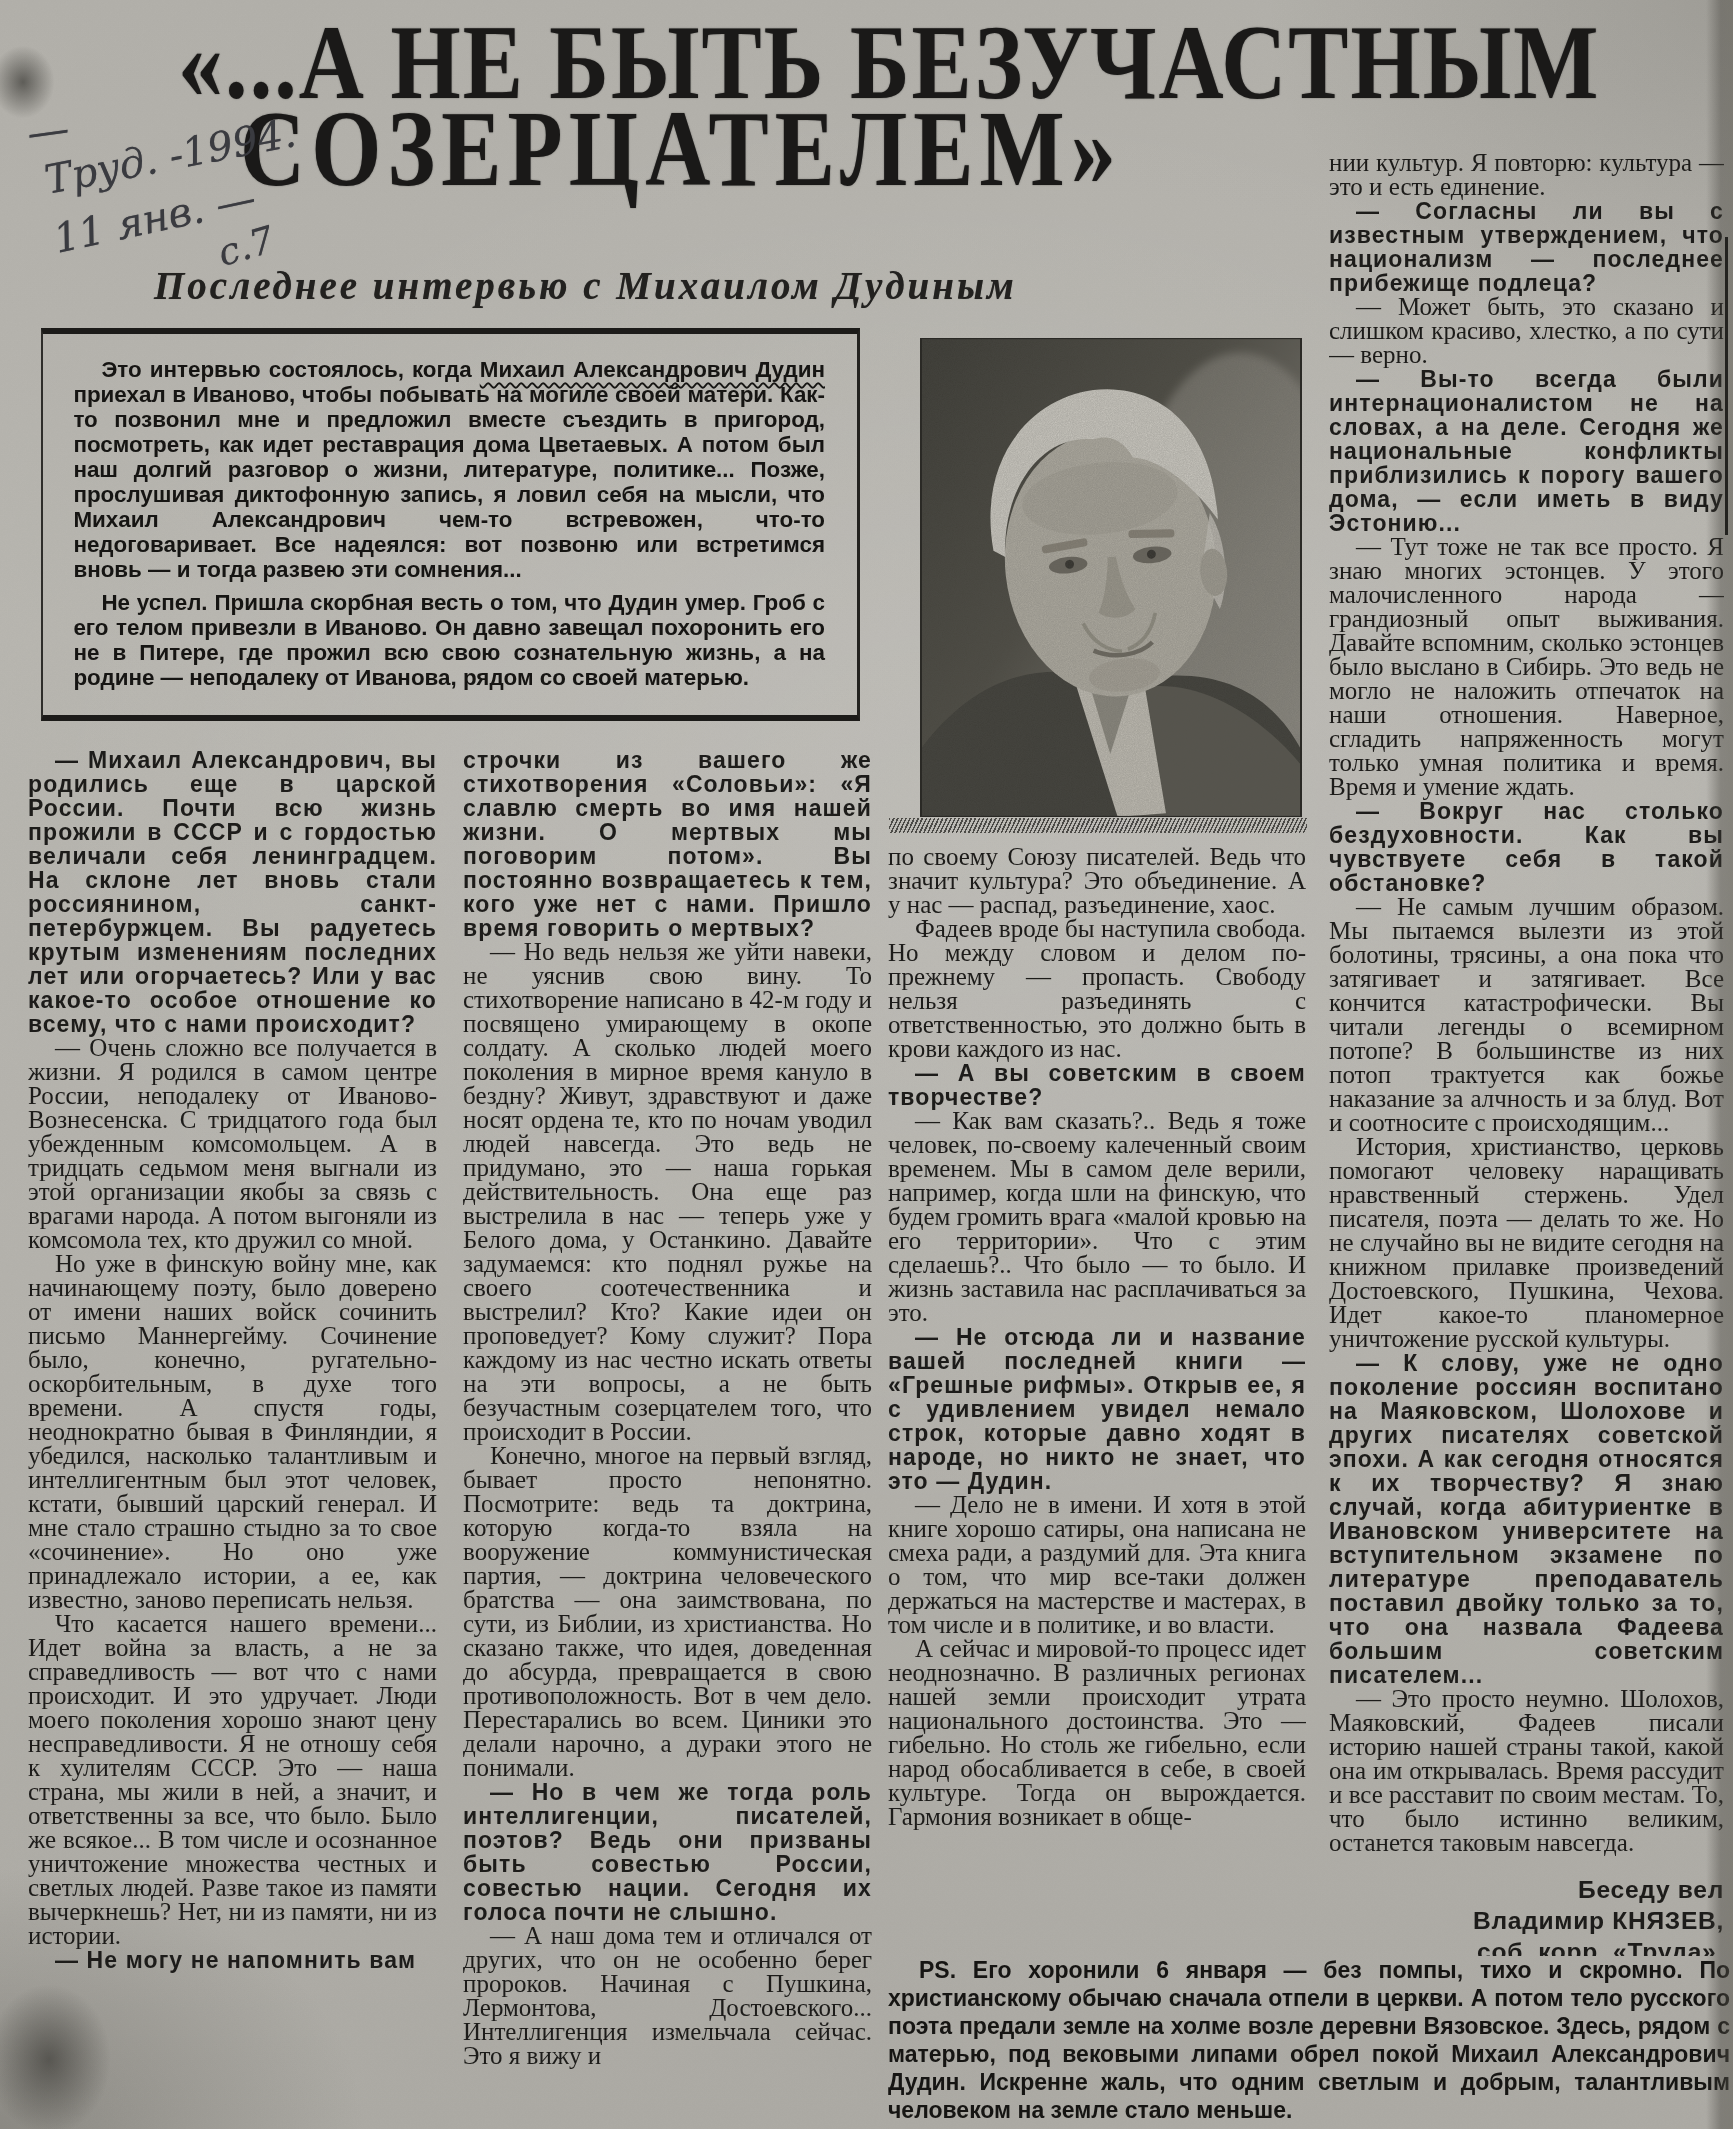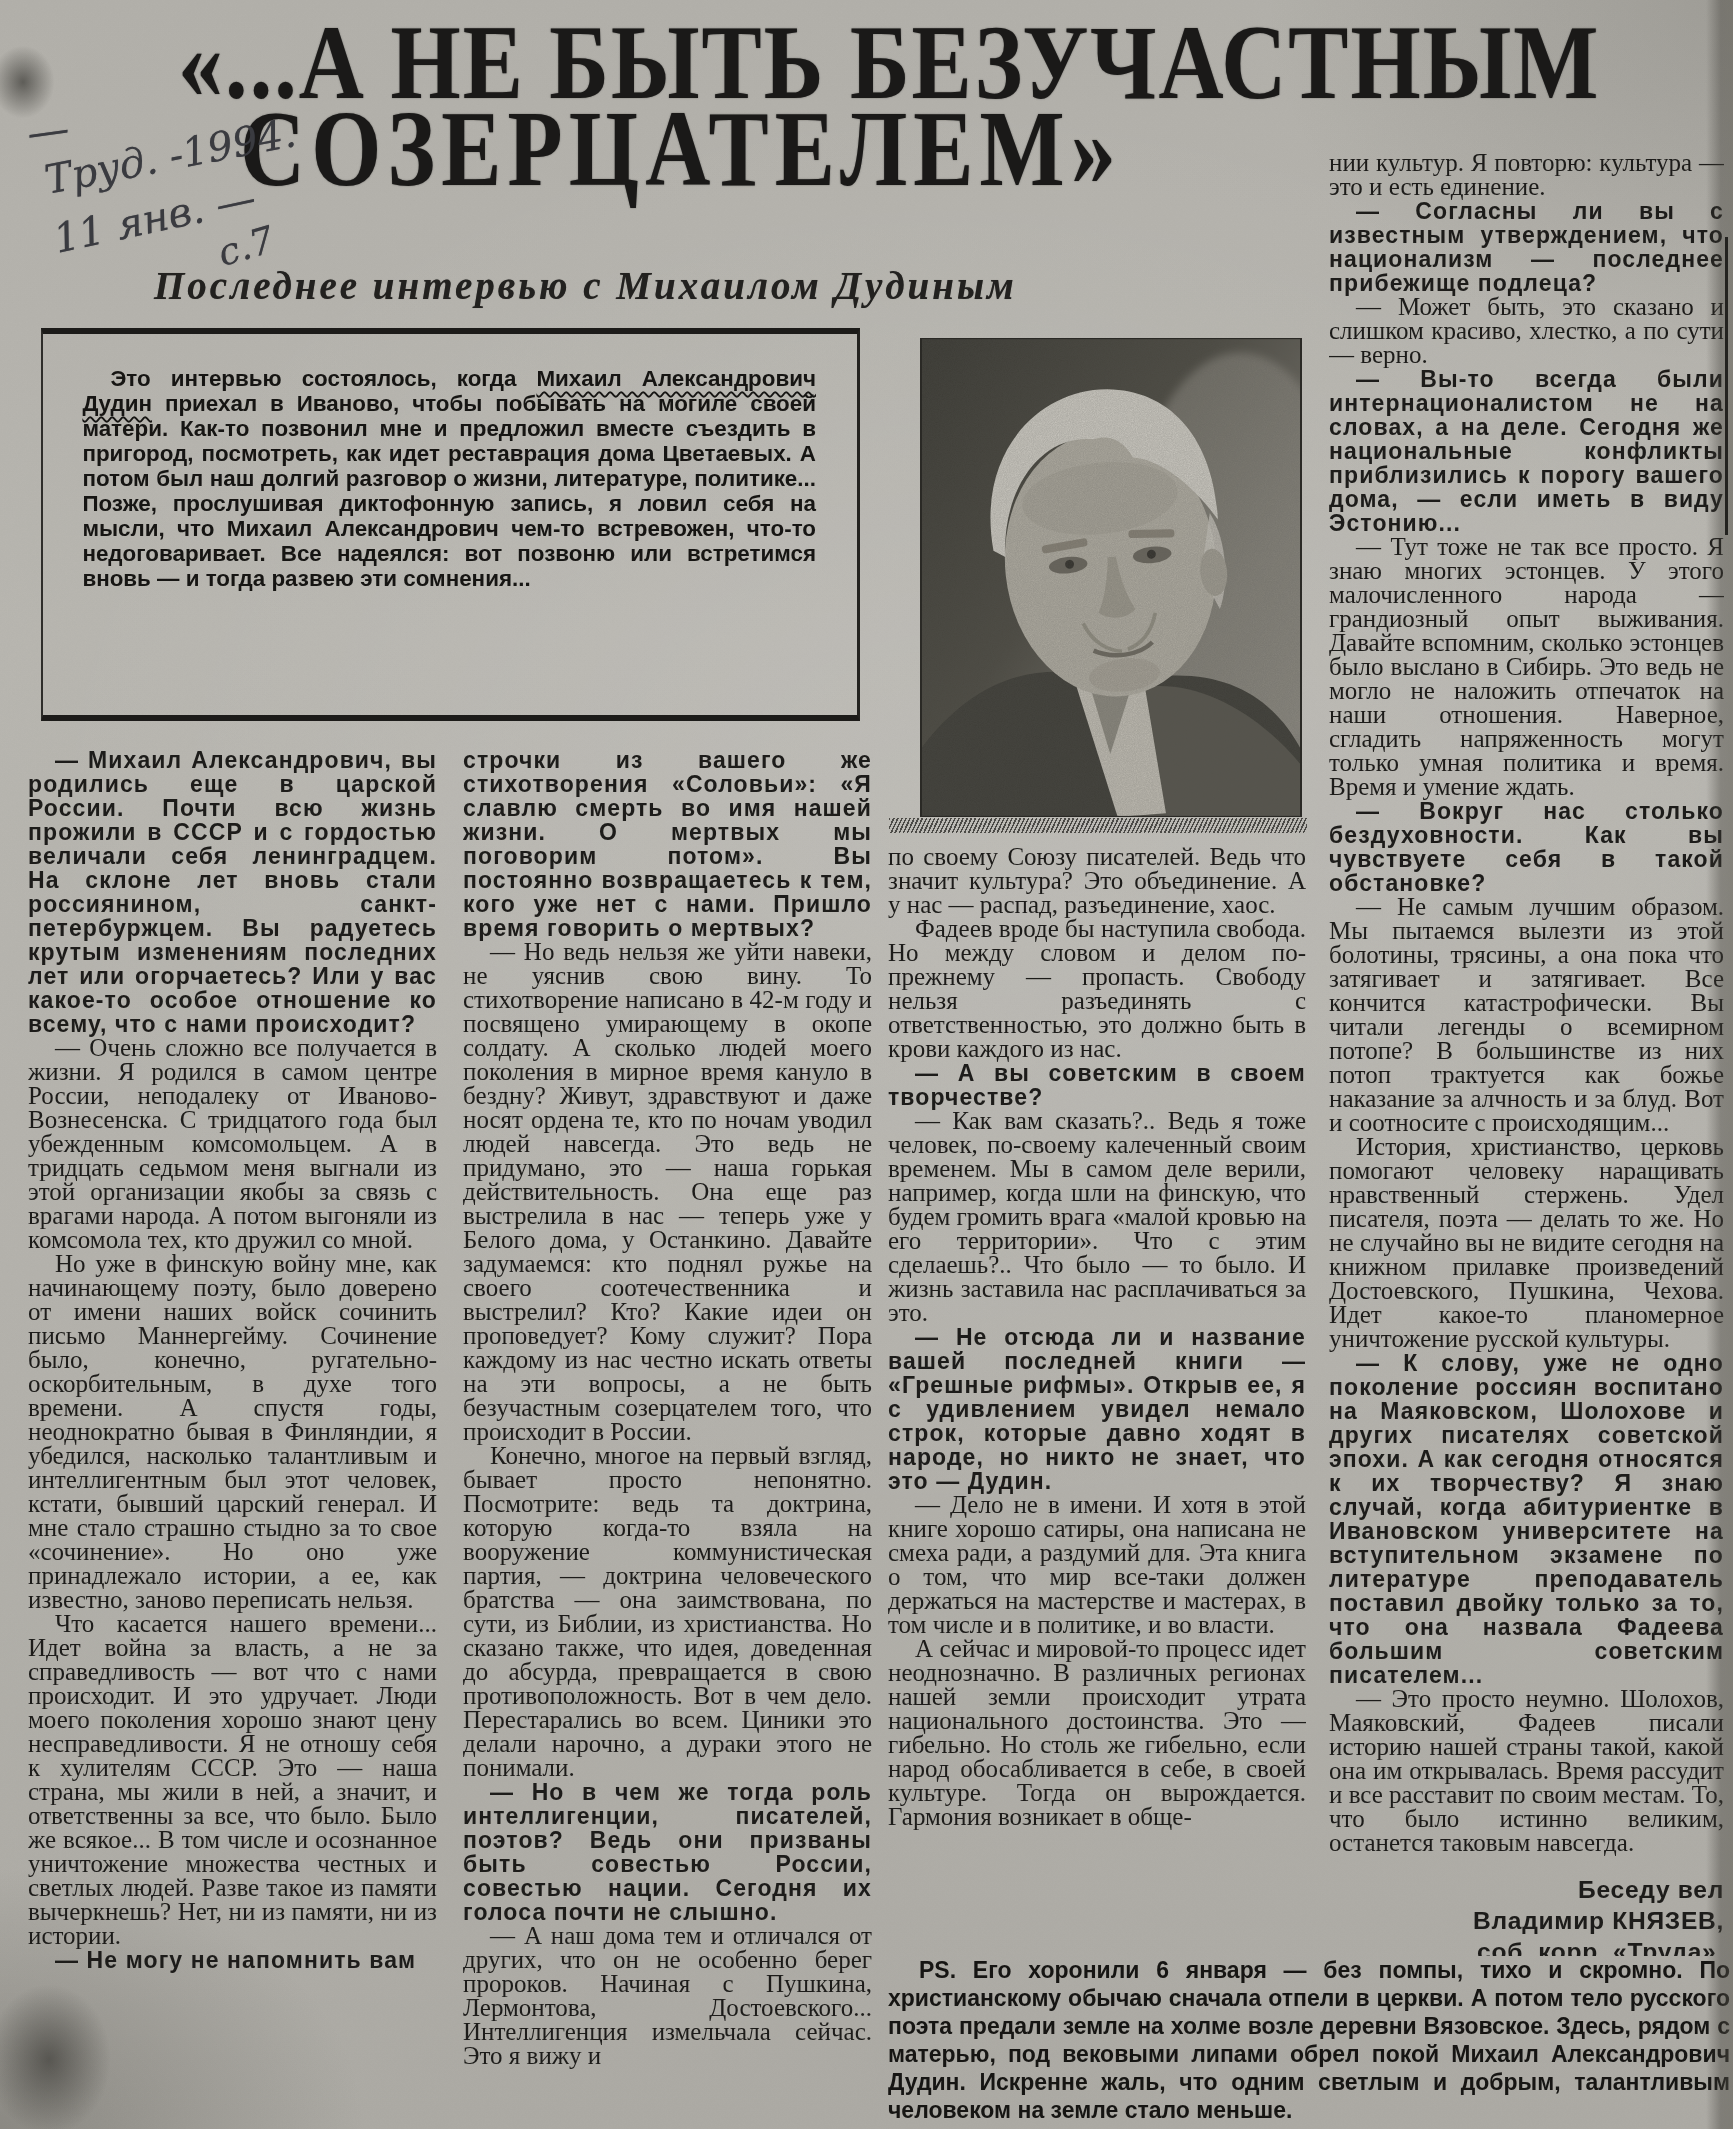--- a/index.html
+++ b/index.html
@@ -30,21 +30,21 @@
   #subtitle{position:absolute;z-index:3;left:154px;top:263px;font-size:39px;font-weight:bold;
       font-style:italic;letter-spacing:3px;color:#22211f;white-space:nowrap;
       text-shadow:0 0 0.7px rgba(20,20,18,.5);}
   
   #lede{position:absolute;z-index:3;left:41px;top:328px;width:819px;height:393px;box-sizing:border-box;
       border-top:6.7px solid #1c1b19;border-bottom:6.7px solid #1c1b19;
       border-left:2.2px solid #2e2d2a;border-right:3px solid #23221f;
       padding:15px 24px 6px 22.4px;
       font-family:"Liberation Sans",sans-serif;font-weight:bold;
       font-size:22.4px;line-height:25px;text-align:justify;color:#161513;}
-  .lede-p{margin:17px;text-indent:28px;}
+  .lede-p{margin:8px;text-indent:28px;}
   .uname{text-decoration:underline;text-decoration-style:wavy;text-decoration-thickness:1.9px;text-underline-offset:5.2px;}
   
   #photo{position:absolute;z-index:3;left:920px;top:338px;width:382px;height:479px;}
   #photo-edge{position:absolute;z-index:3;left:889px;top:818px;width:418px;height:15px;
       background:repeating-linear-gradient(115deg,rgba(38,37,34,.75) 0 1.5px,rgba(0,0,0,0) 1.5px 3.7px);}
   
   .col{position:absolute;z-index:3;text-align:justify;font-size:25px;line-height:24px;color:#1d1c1a;}
   #col1{left:28px;top:748px;width:409px;height:1382px;overflow:hidden;}
   #col2{left:463px;top:748px;width:409px;height:1382px;overflow:hidden;}
   #col3{left:888px;top:845px;width:418px;height:1113px;overflow:hidden;}
@@ -88,20 +88,21 @@
 
   <div class="hw" id="hw-dash">—</div>
   <div class="hw" id="hw1">Труд. -1994.</div>
   <div class="hw" id="hw2">11 янв. —</div>
   <div class="hw" id="hw3">с.7</div>
 
   <div id="subtitle">Последнее интервью с Михаилом Дудиным</div>
 
   <div id="lede">
     <p class="lede-p"><span>Это интервью состоялось, когда </span><span class="uname">Михаил Александрович Дудин</span><span> приехал в Иваново, чтобы побывать на могиле своей матери. Как-то позвонил мне и предложил вместе съездить в пригород, посмотреть, как идет реставрация дома Цветаевых. А потом был наш долгий разговор о жизни, литературе, политике... Позже, прослушивая диктофонную запись, я ловил себя на мысли, что Михаил Александрович чем-то встревожен, что-то недоговаривает. Все надеялся: вот позвоню или встретимся вновь — и тогда развею эти сомнения...</span></p>
+    <p class="lede-p">Не успел. Пришла скорбная весть о том, что Дудин умер. Гроб с его телом привезли в Иваново. Он давно завещал похоронить его не в Питере, где прожил всю свою сознательную жизнь, а на родине — неподалеку от Иванова, рядом со своей матерью.</p>
   </div>
 
   <svg id="photo" viewBox="0 0 512 645" width="382" height="481">
     <defs>
       <linearGradient id="bgGrad" x1="0" y1="0" x2="1" y2="0.85">
         <stop offset="0" stop-color="#36352f"></stop>
           <stop offset="0.45" stop-color="#4a4840"></stop>
         <stop offset="0.75" stop-color="#75726a"></stop>
           <stop offset="1" stop-color="#8a877f"></stop>
       </linearGradient>

